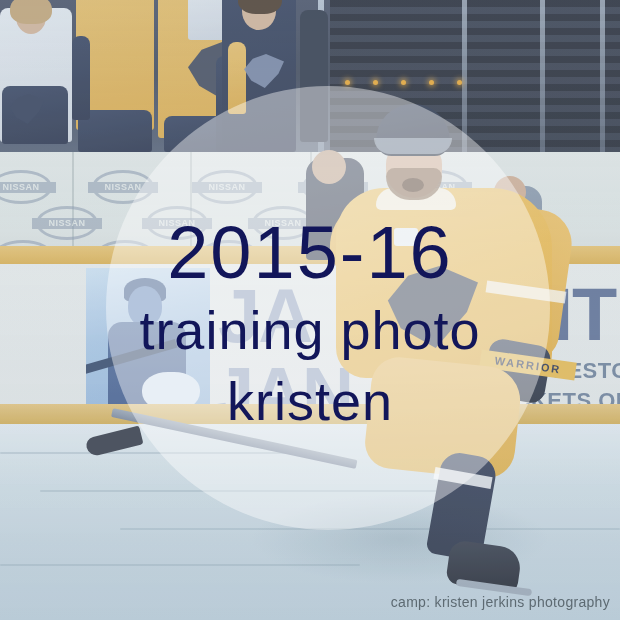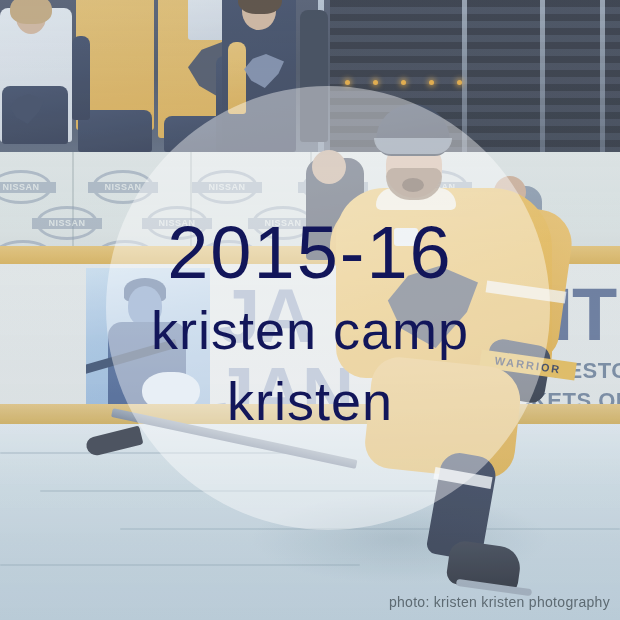--- a/index.html
+++ b/index.html
@@ -586,19 +586,19 @@
     </div>
 
     <div class="grade"></div>
     <div class="haze"></div>
   </div>
 
   <div class="circle-overlay"></div>
 
   <div class="titleblock">
     <div class="t-line t-year">2015-16</div>
-    <div class="t-line t-camp">kristen camp</div>
+    <div class="t-line t-camp">training photo</div>
     <div class="t-line t-sched">kristen</div>
   </div>
 
-  <div class="credit">photo: kristen kristen photography</div>
+  <div class="credit">camp: kristen jerkins photography</div>
 
 </div>
 
 </body></html>

